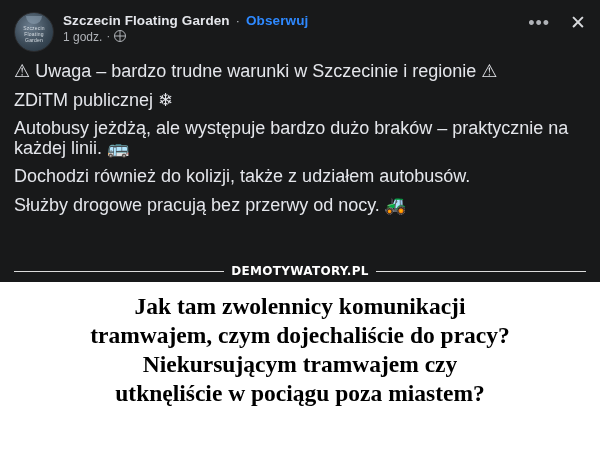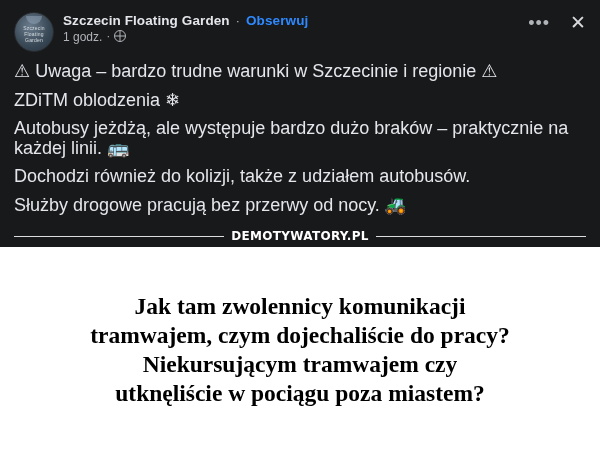--- a/index.html
+++ b/index.html
@@ -184,21 +184,20 @@
     flex: 1 1 auto;
     background: #ffffff;
     color: #000000;
     font-family: "Liberation Serif", serif;
     font-weight: bold;
     font-size: 23.5px;
     line-height: 29px;
     text-align: center;
     padding: 10px 16px 8px 16px;
     box-sizing: border-box;
-    margin-top: 35px;
   }
   .caption-line { display: block; }
 </style>
 </head>
 <body>
 
 <div class="screenshot">
 
   <div class="post-card">
 
@@ -222,21 +221,21 @@
       </div>
 
       <div class="header-actions">
         <span class="dots-icon">•••</span>
         <span class="close-icon">✕</span>
       </div>
     </div>
 
     <div class="post-body">
       <p>⚠ Uwaga – bardzo trudne warunki w Szczecinie i regionie ⚠</p>
-      <p>ZDiTM oblodzenia ❄</p>
+      <p>ZDiTM publicznej ❄</p>
       <p>Autobusy jeżdżą, ale występuje bardzo dużo braków – praktycznie na każdej linii. 🚌</p>
       <p>Dochodzi również do kolizji, także z udziałem autobusów.</p>
       <p>Służby drogowe pracują bez przerwy od nocy. 🚜</p>
     </div>
 
     <div class="watermark-wrap">
       <div class="watermark-line"></div>
       <div class="watermark-text">DEMOTYWATORY.PL</div>
       <div class="watermark-line"></div>
     </div>

